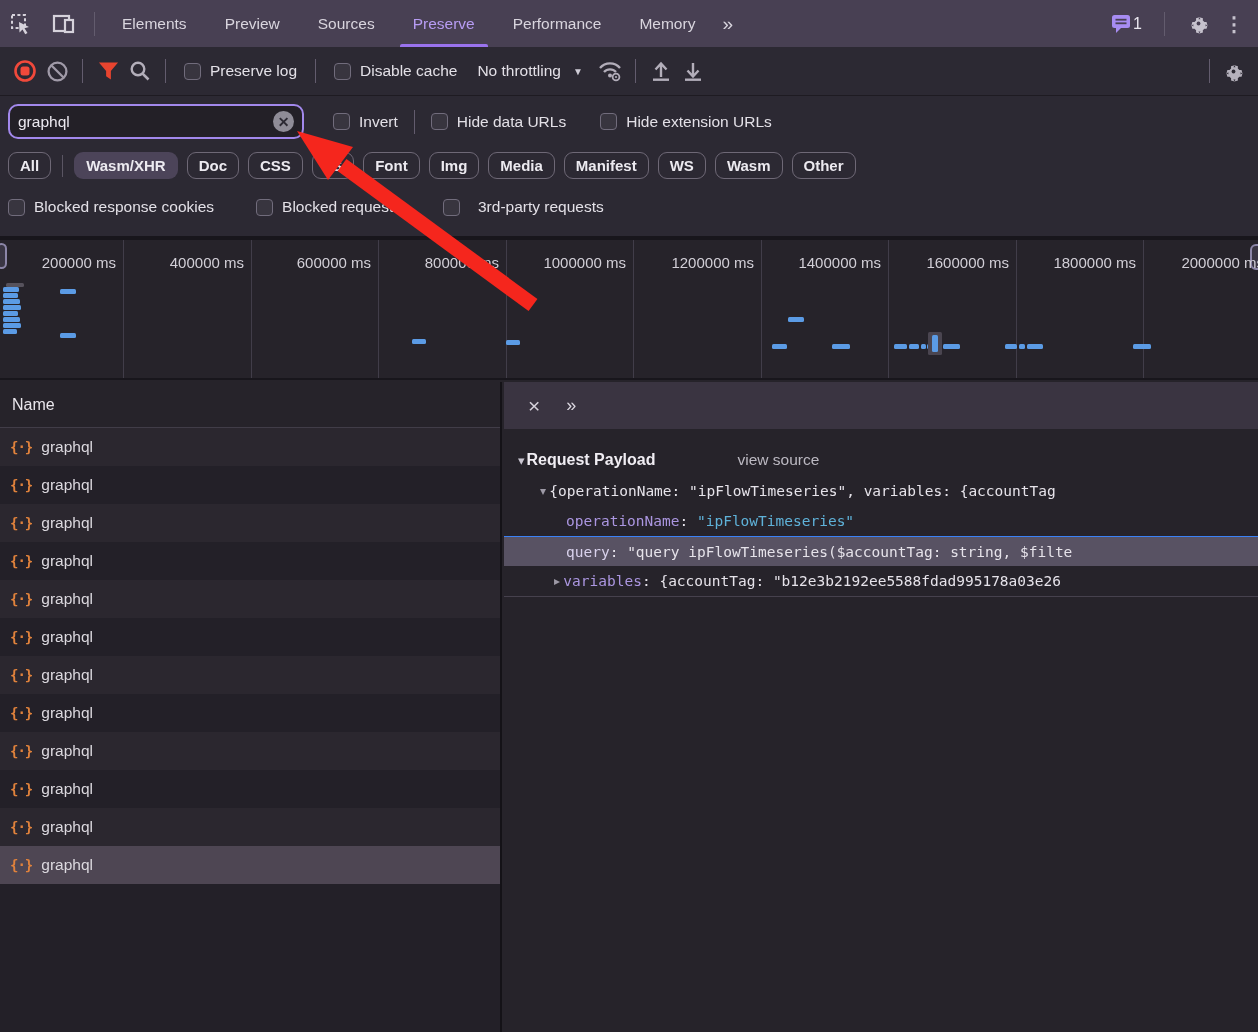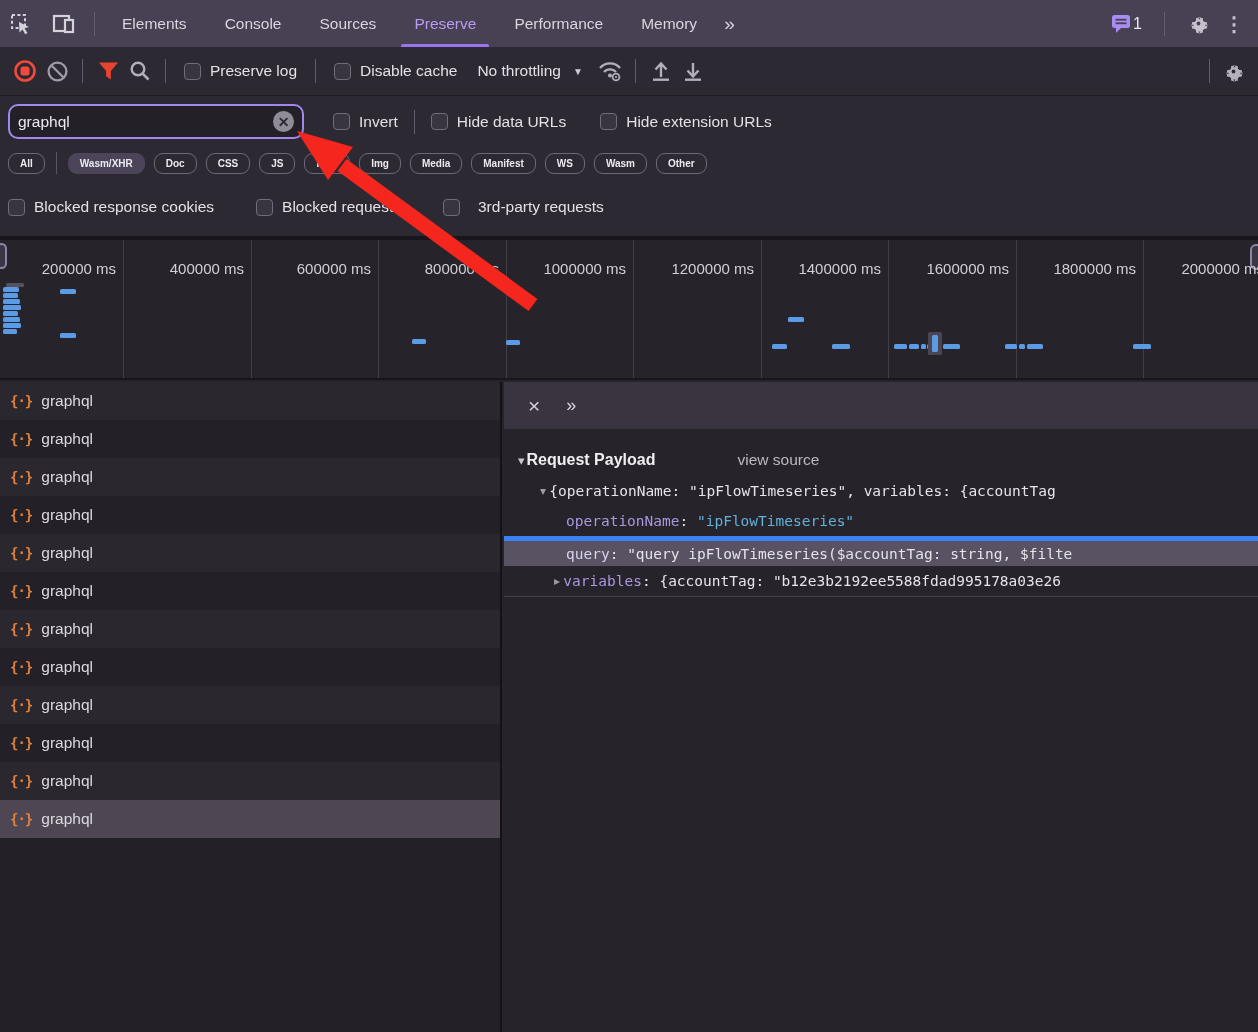--- a/index.html
+++ b/index.html
@@ -35,31 +35,31 @@
   
   .filterband { position:absolute; left:0; top:96px; width:1258px; height:140px; background:#2c2933; }
   .filter-input { position:absolute; left:8px; top:8px; width:296px; height:35px;
     border:2px solid #a288ec; border-radius:10px; background:#232027;
     display:flex; align-items:center; padding:0 8px; }
   .filter-input .val { font-size:15.5px; color:#ecE9f0; flex:1; }
   .clear-x { width:21px; height:21px; border-radius:50%; background:#8f8c97; color:#2c2933;
     font-size:14px; font-weight:bold; display:flex; align-items:center; justify-content:center; }
   .filter-cbs { position:absolute; left:325px; top:8px; height:35px; display:flex; align-items:center; }
   .chips { position:absolute; left:8px; top:56px; display:flex; align-items:center; gap:9px; }
-  .chip { border:1.5px solid #6e6876; border-radius:9px; padding:4px 11px; font-size:10px;
+  .chip { border:1.5px solid #6e6876; border-radius:9px; padding:4px 11px; font-size:15px;
     font-weight:600; color:#eceaf0; background:transparent; white-space:nowrap; }
   .chip.sel { background:#4c4459; border-color:transparent; }
   .chipdiv { width:1px; height:22px; background:#5a5563; margin:0 2px; }
   .blockedrow { position:absolute; left:8px; top:102px; display:flex; align-items:center; }
   .blockedrow .cbgroup { margin-right:42px; margin-left:0; }
   
   .ovwrap { position:absolute; left:0; top:236px; width:1258px; height:144px;
     background:#26232a; border-top:4px solid #18161c; border-bottom:2px solid #18161c; }
   .gridline { position:absolute; top:0; bottom:0; width:1px; background:#413d49; }
-  .ovlabel { position:absolute; top:20px; font-size:15px; color:#d2cfd7; transform:translateX(-100%); white-space:nowrap; }
+  .ovlabel { position:absolute; top:14px; font-size:15px; color:#d2cfd7; transform:translateX(-100%); white-space:nowrap; }
   .bar { position:absolute; border-radius:1.5px; }
   .scrollpill { position:absolute; border:2px solid #8c86a8; border-radius:6px; background:#3a3644; }
   
   .reqpanel { position:absolute; left:0; top:382px; width:502px; bottom:0; background:#232028;
     border-right:2px solid #141217; }
   .reqheader { height:46px; background:#26232a; border-bottom:1px solid #413d48;
     display:flex; align-items:center; padding-left:12px; font-size:16px; color:#e9e6ec; }
   .reqrow { height:38px; display:flex; align-items:center; padding-left:10px; font-size:15.5px; color:#dcd9df; }
   .reqrow.odd { background:#2b272f; }
   .reqrow.even { background:#232028; }
@@ -76,21 +76,21 @@
   .dtab.sel::after { content:""; position:absolute; left:-6px; right:-6px; bottom:0; height:3px;
     background:#a27ef0; border-radius:2px 2px 0 0; }
   .dmore { display:flex; align-items:center; font-size:18px; color:#d9d5de; margin-left:14px; letter-spacing:-2px; }
   .payload { padding-top:14px; }
   .pheader { display:flex; align-items:center; padding-left:14px; height:32px; }
   .pheader .tri { color:#cac6d1; font-size:13px; margin-right:2px; }
   .ptitle { font-size:16px; font-weight:bold; color:#f0edf3; }
   .viewsrc { font-size:15.5px; color:#bcb9c2; margin-left:82px; }
   .prow { font-family:"DejaVu Sans Mono", monospace; font-size:14.5px; height:30px;
     display:flex; align-items:center; white-space:pre; overflow:hidden; }
-  .prow.hl { background:#585263; border-top:5px solid #3b82f6; }
+  .prow.hl { background:#585263; border-top:1px solid #3b82f6; }
   .prow .tri { font-family:"Liberation Sans", sans-serif; color:#9d99a6; font-size:12px; }
   .seg.plain { color:#e6e3ea; }
   .seg.key { color:#ab96e0; }
   .seg.keyhl { color:#d9d2ec; }
   .seg.str { color:#5fb2d9; }
   .pend { border-bottom:1px solid #46414d; }
   svg { display:block; }
   
   #arrow { position:absolute; left:0; top:0; pointer-events:none; z-index:50; }
 </style>
@@ -108,21 +108,21 @@
     </div>
     <div class="iconbox">
       <svg width="24" height="22" viewBox="0 0 24 22">
         <rect x="2" y="3" width="15" height="15" fill="none" stroke="#d6d2db" stroke-width="2.2"></rect>
         <rect x="13" y="7" width="8" height="12" fill="#484053" stroke="#d6d2db" stroke-width="2.2"></rect>
       </svg>
     </div>
     <div class="vdiv"></div>
     <div id="top-tabs" style="display:flex;align-items:stretch;">
         <div class="toptab">Elements</div>
-        <div class="toptab">Console</div>
+        <div class="toptab">Preview</div>
         <div class="toptab">Sources</div>
         <div class="toptab sel">Preserve</div>
         <div class="toptab">Performance</div>
         <div class="toptab">Memory</div>
       </div>
     <div class="tab-more">»</div>
     <div class="tabbar-right">
       <div style="display:flex;align-items:center;gap:8px;">
         <svg width="22" height="20" viewBox="0 0 22 20">
           <rect x="1" y="1" width="18" height="13" rx="2.5" fill="#a78cf2"></rect>
@@ -311,20 +311,21 @@
       <div class="bar" style="left: 928px; top: 92px; width: 14px; height: 23px; background: rgb(74, 69, 80);"></div>
       <div class="bar" style="left: 932px; top: 95px; width: 6px; height: 17px; background: rgb(91, 155, 229);"></div>
       <div class="bar" style="left: 943px; top: 104px; width: 17px; height: 5px; background: rgb(91, 155, 229);"></div>
       <div class="bar" style="left: 1005px; top: 104px; width: 12px; height: 5px; background: rgb(91, 155, 229);"></div>
       <div class="bar" style="left: 1019px; top: 104px; width: 6px; height: 5px; background: rgb(91, 155, 229);"></div>
       <div class="bar" style="left: 1027px; top: 104px; width: 16px; height: 5px; background: rgb(91, 155, 229);"></div>
       <div class="bar" style="left: 1133px; top: 104px; width: 18px; height: 5px; background: rgb(91, 155, 229);"></div>
     </div>
 
   <div class="reqpanel">
+    <div class="reqheader">Name</div>
     <div id="request-list">
         <div class="reqrow odd">
           <div class="braces">{·}</div>
           <div style="display: inline;">graphql</div>
         </div>
         <div class="reqrow even">
           <div class="braces">{·}</div>
           <div style="display: inline;">graphql</div>
         </div>
         <div class="reqrow odd">

